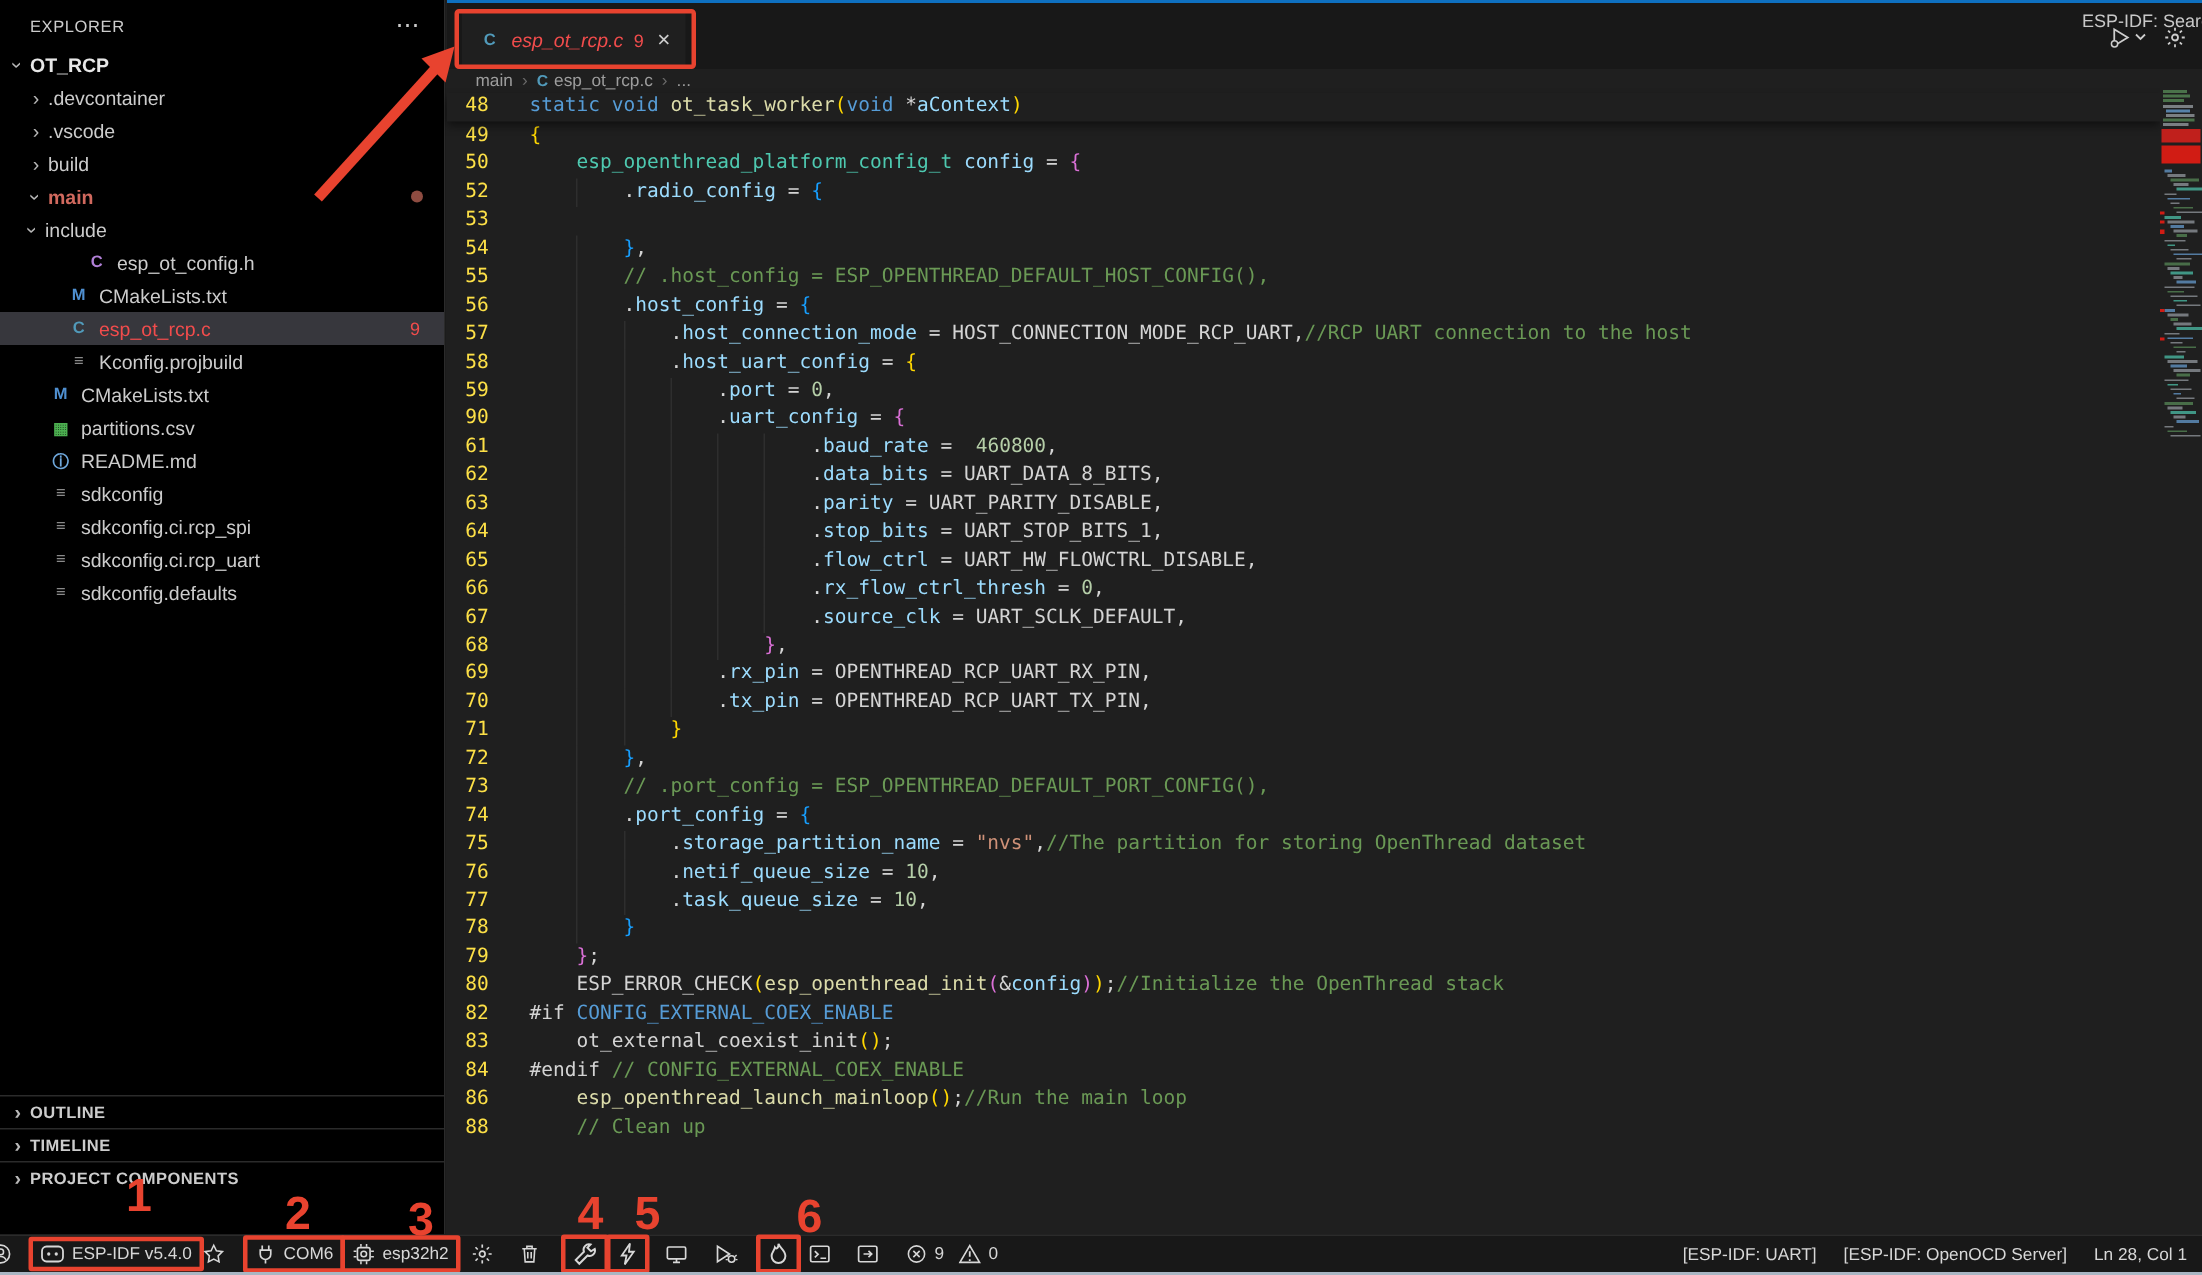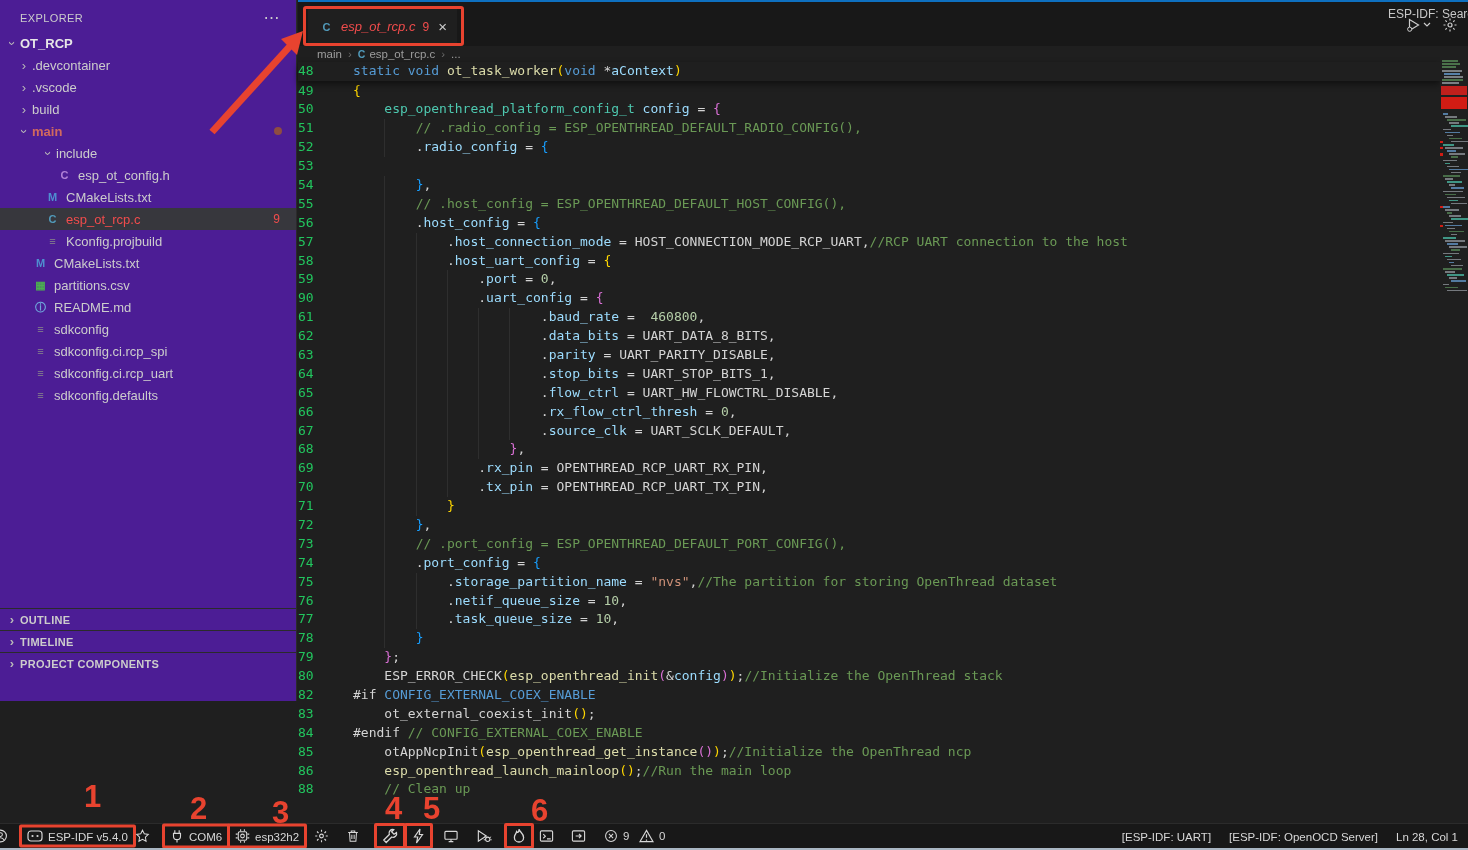--- a/index.html
+++ b/index.html
@@ -1,22 +1,22 @@
 <!DOCTYPE html>
 <html><head>
 <meta charset="utf-8">
 <style>
   * { box-sizing: border-box; margin: 0; padding: 0; }
   html,body { width:1468px; height:850px; overflow:hidden; background:#1f1f1f;
     font-family:"Liberation Sans", sans-serif; }
   #app { position:relative; width:1468px; height:850px; background:#1f1f1f; }
 
   
-  #sidebar { position:absolute; left:0; top:0; width:297px; height:701px;
-    background:#4c1d95; border-right:1px solid #2b2b2b; color:#cccccc; overflow:hidden; }
+  #sidebar { position:absolute; left:0; top:0; width:297px; height:823px;
+    background:#000000; border-right:1px solid #2b2b2b; color:#cccccc; overflow:hidden; }
   #explorer-header { display:flex; justify-content:space-between; align-items:center;
     padding:12px 16px 8px 20px; font-size:11px; letter-spacing:.4px; color:#cccccc; }
   #explorer-menu { color:#cccccc; font-size:16px; line-height:8px; cursor:pointer; }
   #tree { font-size:13px; }
   .trow { display:flex; align-items:center; height:22px; position:relative; white-space:nowrap; }
   .trow.sel { background:#37373d; }
   .chev { width:16px; text-align:center; color:#b8b8b8; font-size:13px; flex:0 0 16px; }
   .chev.open { transform:rotate(90deg); }
   .ficon { width:17px; flex:0 0 17px; text-align:center; font-weight:bold; font-size:11px; margin-right:5px; }
   .tlabel { color:#cccccc; }
@@ -51,21 +51,21 @@
   .act { margin-right:10px; display:flex; align-items:center; }
 
   #breadcrumb { position:absolute; left:0; top:46px; right:0; height:16px; background:#1f1f1f;
     display:flex; align-items:center; padding-left:19px; font-size:11.5px; color:#9d9d9d; }
   #breadcrumb .sep { margin:0 6px; color:#6a6a6a; }
   #breadcrumb .bc-c { color:#519aba; font-weight:bold; margin-right:4px; font-size:10.5px; }
 
   
   .codeline, #sticky-line { display:flex; height:18.9px; line-height:18.9px;
     font-family:"DejaVu Sans Mono", monospace; font-size:13px; white-space:pre; position:relative; }
-  .lnum { flex:0 0 55px; text-align:left; padding-right:15px; color:#22c55e; }
+  .lnum { flex:0 0 55px; text-align:center; padding-right:15px; color:#fde047; }
   .lcode { position:relative; }
   #sticky-line { position:absolute; left:0; top:62px; right:28px; background:#1f1f1f; z-index:3;
     box-shadow:0 3px 6px rgba(0,0,0,.5); }
   #code { position:absolute; left:0; top:81.5px; right:0; bottom:0; overflow:hidden; }
   .guide { position:absolute; top:0; bottom:0; width:1px; background:rgba(255,255,255,.07); }
 
   .p { color:#d4d4d4; } .k { color:#569cd6; } .t { color:#4ec9b0; } .f { color:#dcdcaa; }
   .v { color:#9cdcfe; } .n { color:#b5cea8; } .s { color:#ce9178; } .c { color:#6a9955; }
   .b1 { color:#ffd700; } .b2 { color:#da70d6; } .b3 { color:#179fff; }
 
@@ -114,21 +114,21 @@
         </div>
         <div class="trow" style="padding-left: 16px;">
           <span class="chev">›</span>
           <span class="tlabel ">build</span>
         </div>
         <div class="trow" style="padding-left: 16px;">
           <span class="chev open">›</span>
           <span class="tlabel mod">main</span>
           <span class="tdot"></span>
         </div>
-        <div class="trow" style="padding-left: 40px;">
+        <div class="trow" style="padding-left: 14px;">
           <span class="chev open">›</span>
           <span class="tlabel ">include</span>
         </div>
         <div class="trow" style="padding-left: 40px;">
           <span class="chev"></span>
           <span class="ficon" style="color: rgb(177, 128, 215);">C</span>
           <span class="tlabel ">esp_ot_config.h</span>
         </div>
         <div class="trow" style="padding-left: 28px;">
           <span class="chev"></span>
@@ -234,21 +234,20 @@
       <span class="bc-c">C</span>
       <span>esp_ot_rcp.c</span>
       <span class="sep">›</span>
       <span>...</span>
     </div>
 
     <div id="sticky-line"><span class="lnum">48</span><span class="lcode"><span class="k">static void </span><span class="f">ot_task_worker</span><span class="b1">(</span><span class="k">void</span><span class="p"> *</span><span class="v">aContext</span><span class="b1">)</span></span></div>
     <div id="code">
         <div class="codeline"><span class="lnum">49</span><span class="lcode"><span class="b1">{</span></span></div>
         <div class="codeline"><span class="lnum">50</span><span class="lcode"><span class="p">    </span><span class="t">esp_openthread_platform_config_t</span><span class="p"> </span><span class="v">config</span><span class="p"> = </span><span class="b2">{</span></span></div>
-        <div class="codeline"><span class="lnum">51</span><span class="lcode"><span class="guide" style="left: 31.25px;"></span><span class="p">        </span><span class="c">// .radio_config = ESP_OPENTHREAD_DEFAULT_RADIO_CONFIG(),</span></span></div>
         <div class="codeline"><span class="lnum">52</span><span class="lcode"><span class="guide" style="left: 31.25px;"></span><span class="p">        </span><span class="p">.</span><span class="v">radio_config</span><span class="p"> = </span><span class="b3">{</span></span></div>
         <div class="codeline"><span class="lnum">53</span></div>
         <div class="codeline"><span class="lnum">54</span><span class="lcode"><span class="guide" style="left: 31.25px;"></span><span class="p">        </span><span class="b3">}</span><span class="p">,</span></span></div>
         <div class="codeline"><span class="lnum">55</span><span class="lcode"><span class="guide" style="left: 31.25px;"></span><span class="p">        </span><span class="c">// .host_config = ESP_OPENTHREAD_DEFAULT_HOST_CONFIG(),</span></span></div>
         <div class="codeline"><span class="lnum">56</span><span class="lcode"><span class="guide" style="left: 31.25px;"></span><span class="p">        </span><span class="p">.</span><span class="v">host_config</span><span class="p"> = </span><span class="b3">{</span></span></div>
         <div class="codeline"><span class="lnum">57</span><span class="lcode"><span class="guide" style="left: 31.25px;"></span><span class="guide" style="left: 62.5px;"></span><span class="p">            </span><span class="p">.</span><span class="v">host_connection_mode</span><span class="p"> = </span><span class="p">HOST_CONNECTION_MODE_RCP_UART</span><span class="p">,</span><span class="c">//RCP UART connection to the host</span></span></div>
         <div class="codeline"><span class="lnum">58</span><span class="lcode"><span class="guide" style="left: 31.25px;"></span><span class="guide" style="left: 62.5px;"></span><span class="p">            </span><span class="p">.</span><span class="v">host_uart_config</span><span class="p"> = </span><span class="b1">{</span></span></div>
         <div class="codeline"><span class="lnum">59</span><span class="lcode"><span class="guide" style="left: 31.25px;"></span><span class="guide" style="left: 62.5px;"></span><span class="guide" style="left: 93.75px;"></span><span class="p">                </span><span class="p">.</span><span class="v">port</span><span class="p"> = </span><span class="n">0</span><span class="p">,</span></span></div>
         <div class="codeline"><span class="lnum">90</span><span class="lcode"><span class="guide" style="left: 31.25px;"></span><span class="guide" style="left: 62.5px;"></span><span class="guide" style="left: 93.75px;"></span><span class="p">                </span><span class="p">.</span><span class="v">uart_config</span><span class="p"> = </span><span class="b2">{</span></span></div>
         <div class="codeline"><span class="lnum">61</span><span class="lcode"><span class="guide" style="left: 31.25px;"></span><span class="guide" style="left: 62.5px;"></span><span class="guide" style="left: 93.75px;"></span><span class="guide" style="left: 125px;"></span><span class="guide" style="left: 156.25px;"></span><span class="p">                        </span><span class="p">.</span><span class="v">baud_rate</span><span class="p"> =  </span><span class="n">460800</span><span class="p">,</span></span></div>
@@ -267,21 +266,20 @@
         <div class="codeline"><span class="lnum">74</span><span class="lcode"><span class="guide" style="left: 31.25px;"></span><span class="p">        </span><span class="p">.</span><span class="v">port_config</span><span class="p"> = </span><span class="b3">{</span></span></div>
         <div class="codeline"><span class="lnum">75</span><span class="lcode"><span class="guide" style="left: 31.25px;"></span><span class="guide" style="left: 62.5px;"></span><span class="p">            </span><span class="p">.</span><span class="v">storage_partition_name</span><span class="p"> = </span><span class="s">"nvs"</span><span class="p">,</span><span class="c">//The partition for storing OpenThread dataset</span></span></div>
         <div class="codeline"><span class="lnum">76</span><span class="lcode"><span class="guide" style="left: 31.25px;"></span><span class="guide" style="left: 62.5px;"></span><span class="p">            </span><span class="p">.</span><span class="v">netif_queue_size</span><span class="p"> = </span><span class="n">10</span><span class="p">,</span></span></div>
         <div class="codeline"><span class="lnum">77</span><span class="lcode"><span class="guide" style="left: 31.25px;"></span><span class="guide" style="left: 62.5px;"></span><span class="p">            </span><span class="p">.</span><span class="v">task_queue_size</span><span class="p"> = </span><span class="n">10</span><span class="p">,</span></span></div>
         <div class="codeline"><span class="lnum">78</span><span class="lcode"><span class="guide" style="left: 31.25px;"></span><span class="p">        </span><span class="b3">}</span></span></div>
         <div class="codeline"><span class="lnum">79</span><span class="lcode"><span class="p">    </span><span class="b2">}</span><span class="p">;</span></span></div>
         <div class="codeline"><span class="lnum">80</span><span class="lcode"><span class="p">    </span><span class="p">ESP_ERROR_CHECK</span><span class="b1">(</span><span class="f">esp_openthread_init</span><span class="b2">(</span><span class="p">&amp;</span><span class="v">config</span><span class="b2">)</span><span class="b1">)</span><span class="p">;</span><span class="c">//Initialize the OpenThread stack</span></span></div>
         <div class="codeline"><span class="lnum">82</span><span class="lcode"><span class="p">#if </span><span class="k">CONFIG_EXTERNAL_COEX_ENABLE</span></span></div>
         <div class="codeline"><span class="lnum">83</span><span class="lcode"><span class="p">    </span><span class="p">ot_external_coexist_init</span><span class="b1">(</span><span class="b1">)</span><span class="p">;</span></span></div>
         <div class="codeline"><span class="lnum">84</span><span class="lcode"><span class="p">#endif </span><span class="c">// CONFIG_EXTERNAL_COEX_ENABLE</span></span></div>
-        <div class="codeline"><span class="lnum">85</span><span class="lcode"><span class="p">    </span><span class="p">otAppNcpInit</span><span class="b1">(</span><span class="f">esp_openthread_get_instance</span><span class="b2">(</span><span class="b2">)</span><span class="b1">)</span><span class="p">;</span><span class="c">//Initialize the OpenThread ncp</span></span></div>
         <div class="codeline"><span class="lnum">86</span><span class="lcode"><span class="p">    </span><span class="f">esp_openthread_launch_mainloop</span><span class="b1">(</span><span class="b1">)</span><span class="p">;</span><span class="c">//Run the main loop</span></span></div>
         <div class="codeline"><span class="lnum">88</span><span class="lcode"><span class="p">    </span><span class="c">// Clean up</span></span></div>
       </div>
     <div id="minimap">
         <div class="mm" style="top: 4px; left: 2px; width: 16px; height: 2px; background: rgb(90, 143, 90); opacity: 0.75;"></div>
         <div class="mm" style="top: 7px; left: 2px; width: 18px; height: 2px; background: rgb(90, 143, 90); opacity: 0.75;"></div>
         <div class="mm" style="top: 10px; left: 2px; width: 14px; height: 2px; background: rgb(90, 143, 90); opacity: 0.75;"></div>
         <div class="mm" style="top: 14px; left: 2px; width: 20px; height: 2px; background: rgb(154, 160, 166); opacity: 0.75;"></div>
         <div class="mm" style="top: 17px; left: 4px; width: 16px; height: 2px; background: rgb(106, 163, 216); opacity: 0.75;"></div>
         <div class="mm" style="top: 20px; left: 4px; width: 19px; height: 2px; background: rgb(154, 160, 166); opacity: 0.75;"></div>

